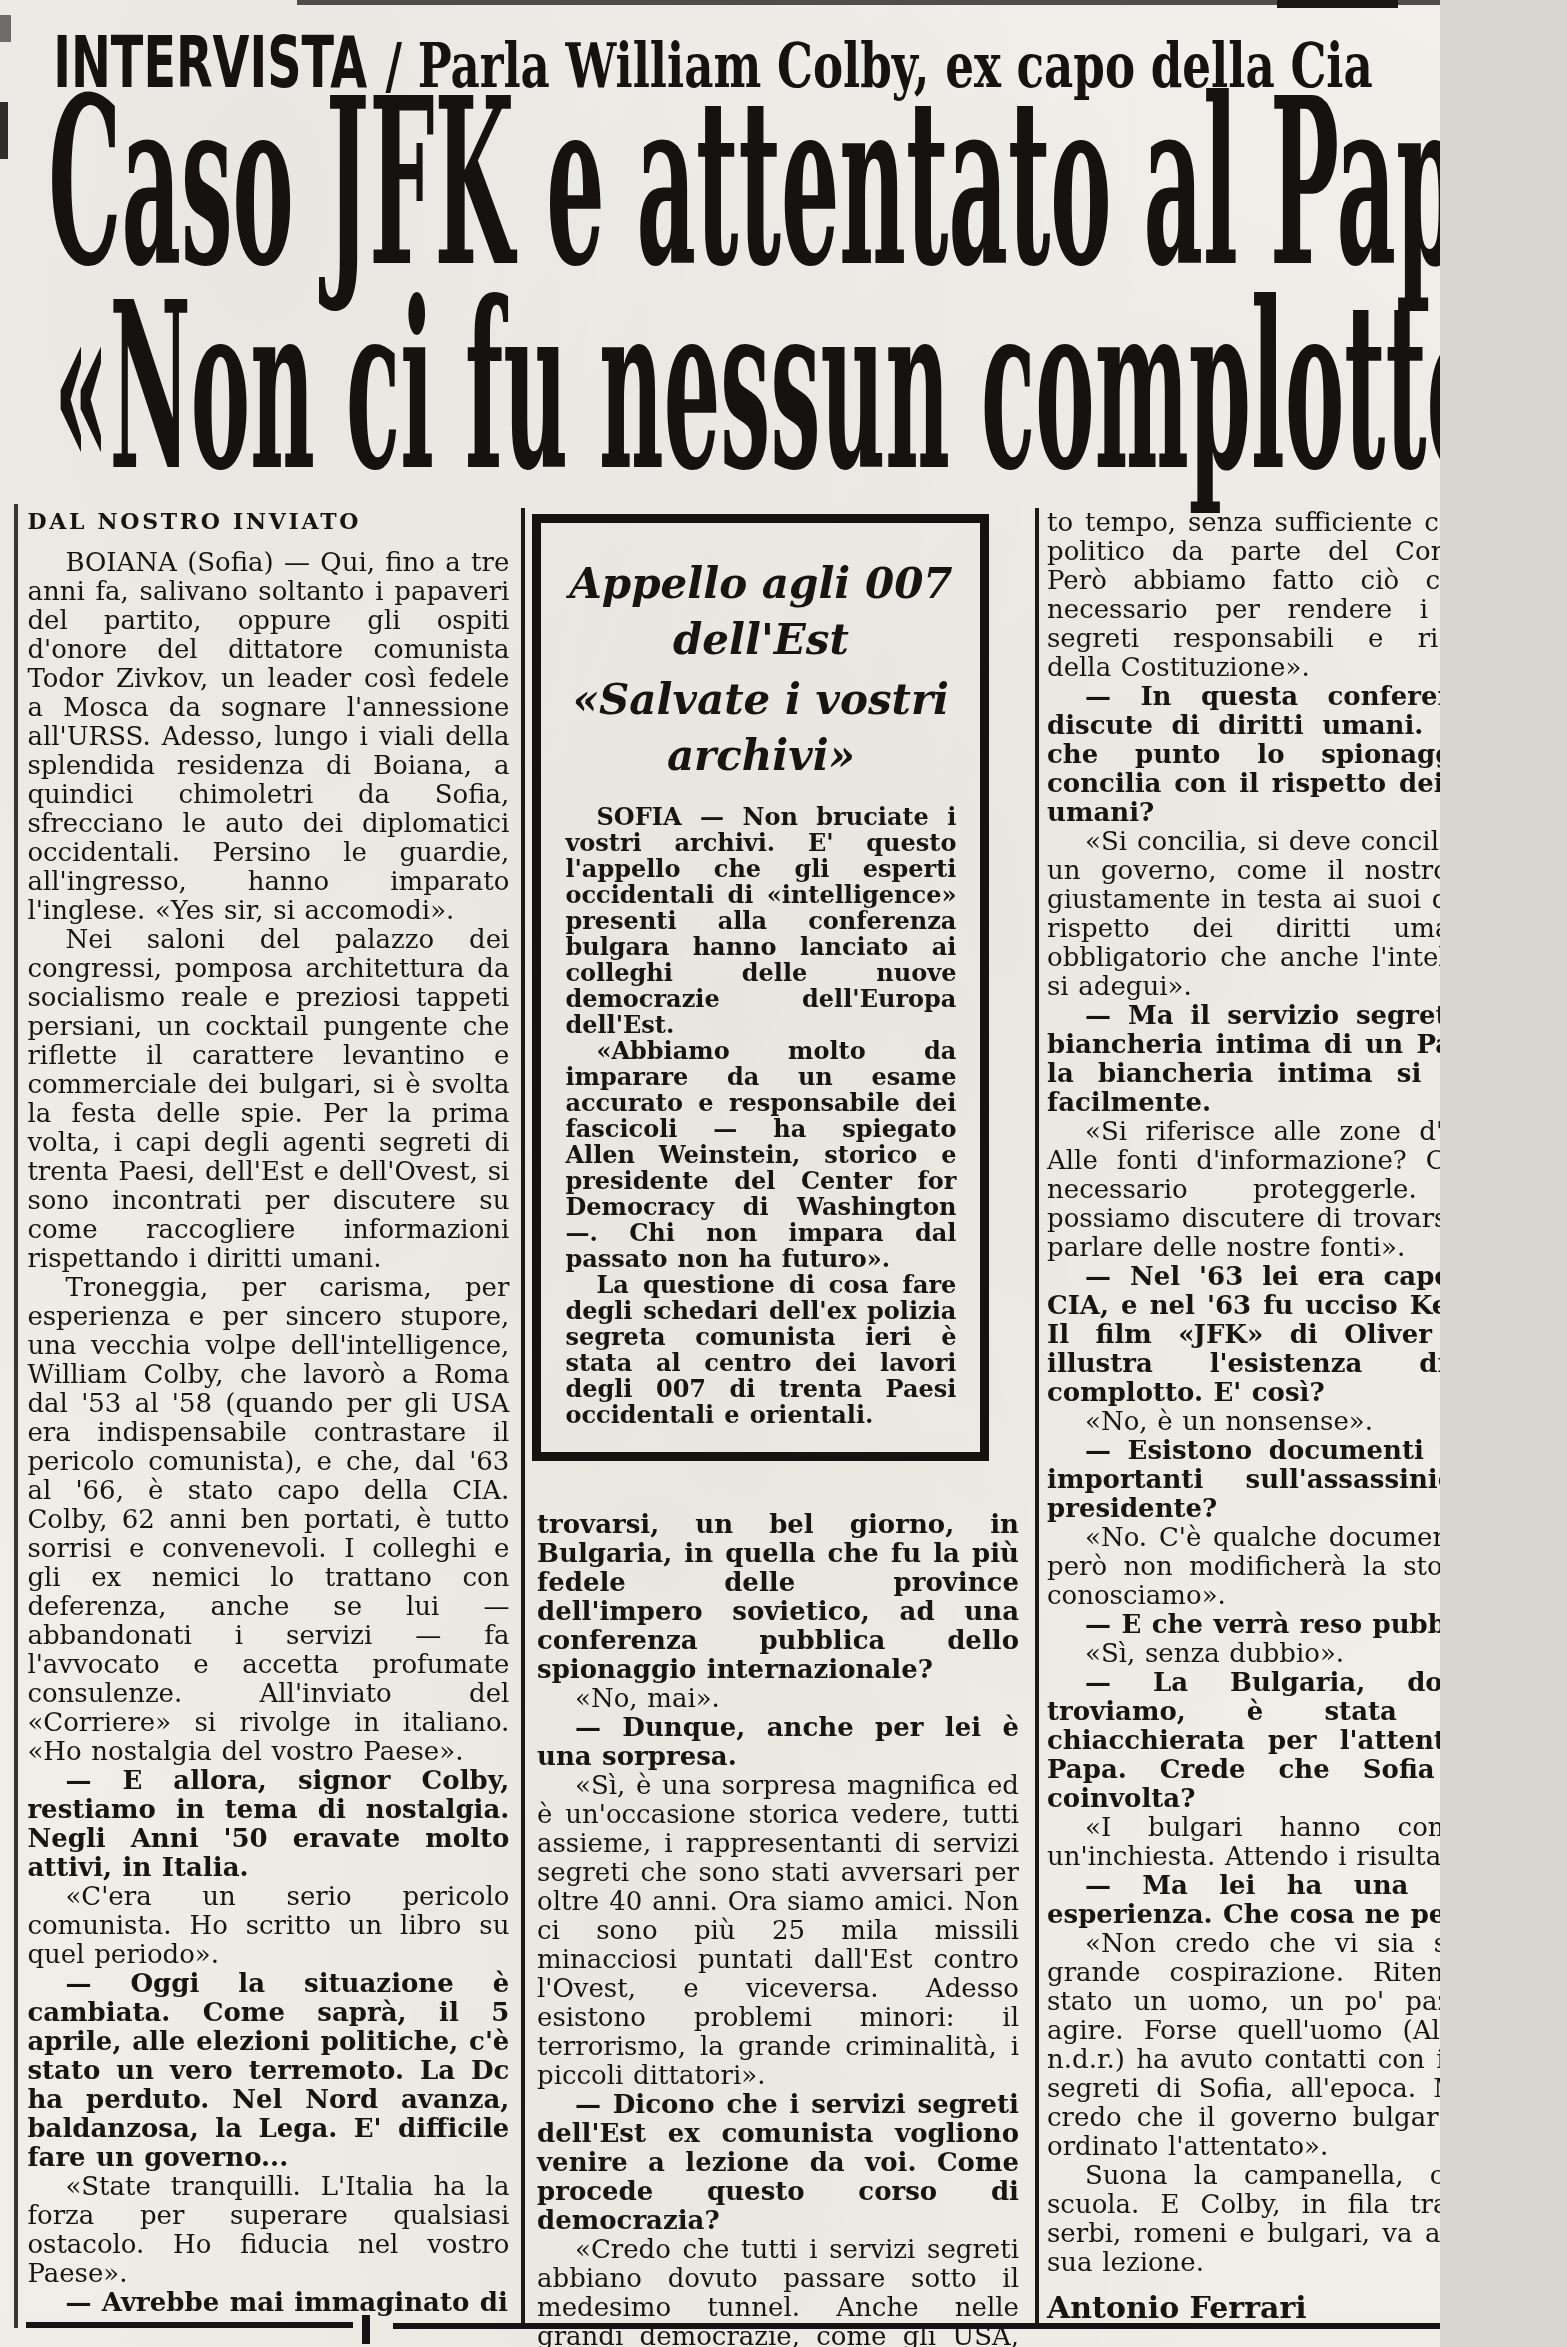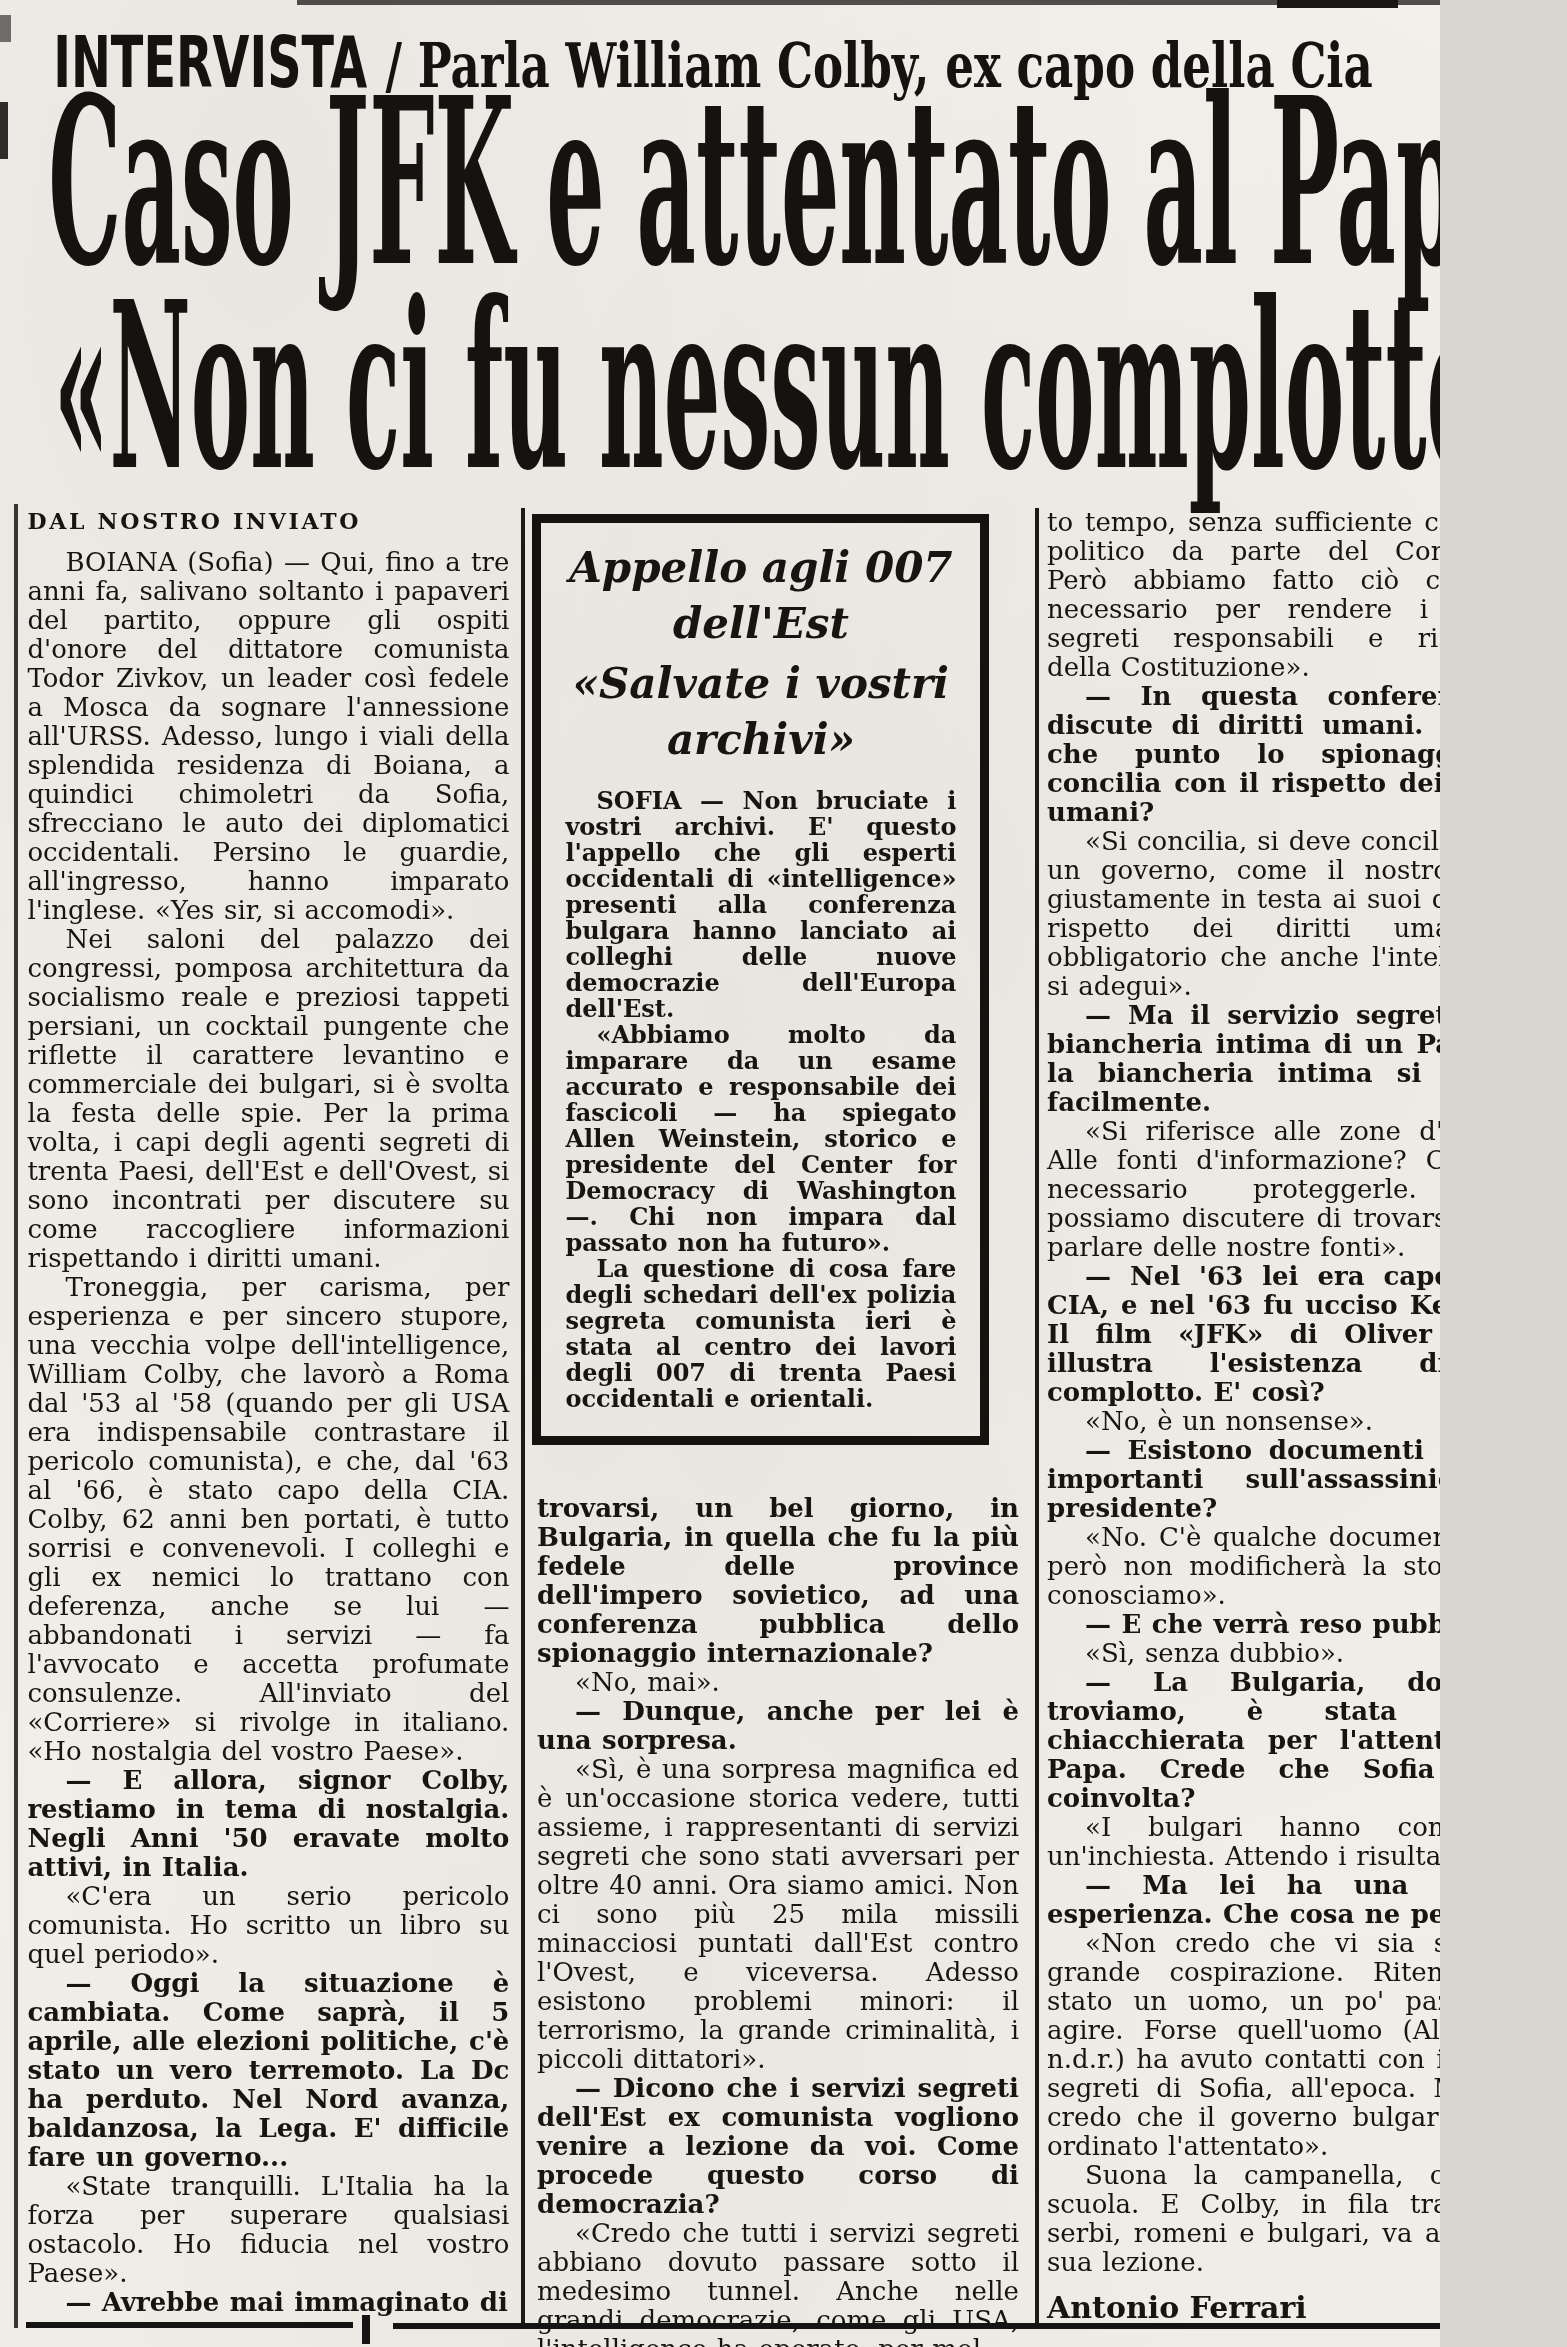--- a/index.html
+++ b/index.html
@@ -30,21 +30,21 @@
 
   .para{
     font-size:26px;line-height:29px;text-align:justify;
     text-indent:38px;margin:0;word-spacing:1.4px;
   }
   .para.q{font-weight:bold;}
   .para.noindent{text-indent:0;}
 
   .box{
     box-sizing:border-box;width:457px;margin:5.5px 0 49px -4.6px;
-    border:9.1px solid #151310;padding:14px 24px 24px;
+    border:9.1px solid #151310;padding:30px 24px 24px;
   }
   .box-title{
     text-align:center;font-style:italic;font-weight:bold;
     font-size:42px;line-height:56px;margin:3.7px 0 20px;
   }
   .box .para{font-weight:bold;font-size:24px;line-height:26px;text-indent:31px;word-spacing:1.8px;}
 
   #byline{text-align:left;font-weight:bold;font-size:30px;margin-top:12.8px;padding-right:5.5px;}
 
   .vrule{position:absolute;top:508px;width:3.7px;height:1818px;background:#1c1a17;}

